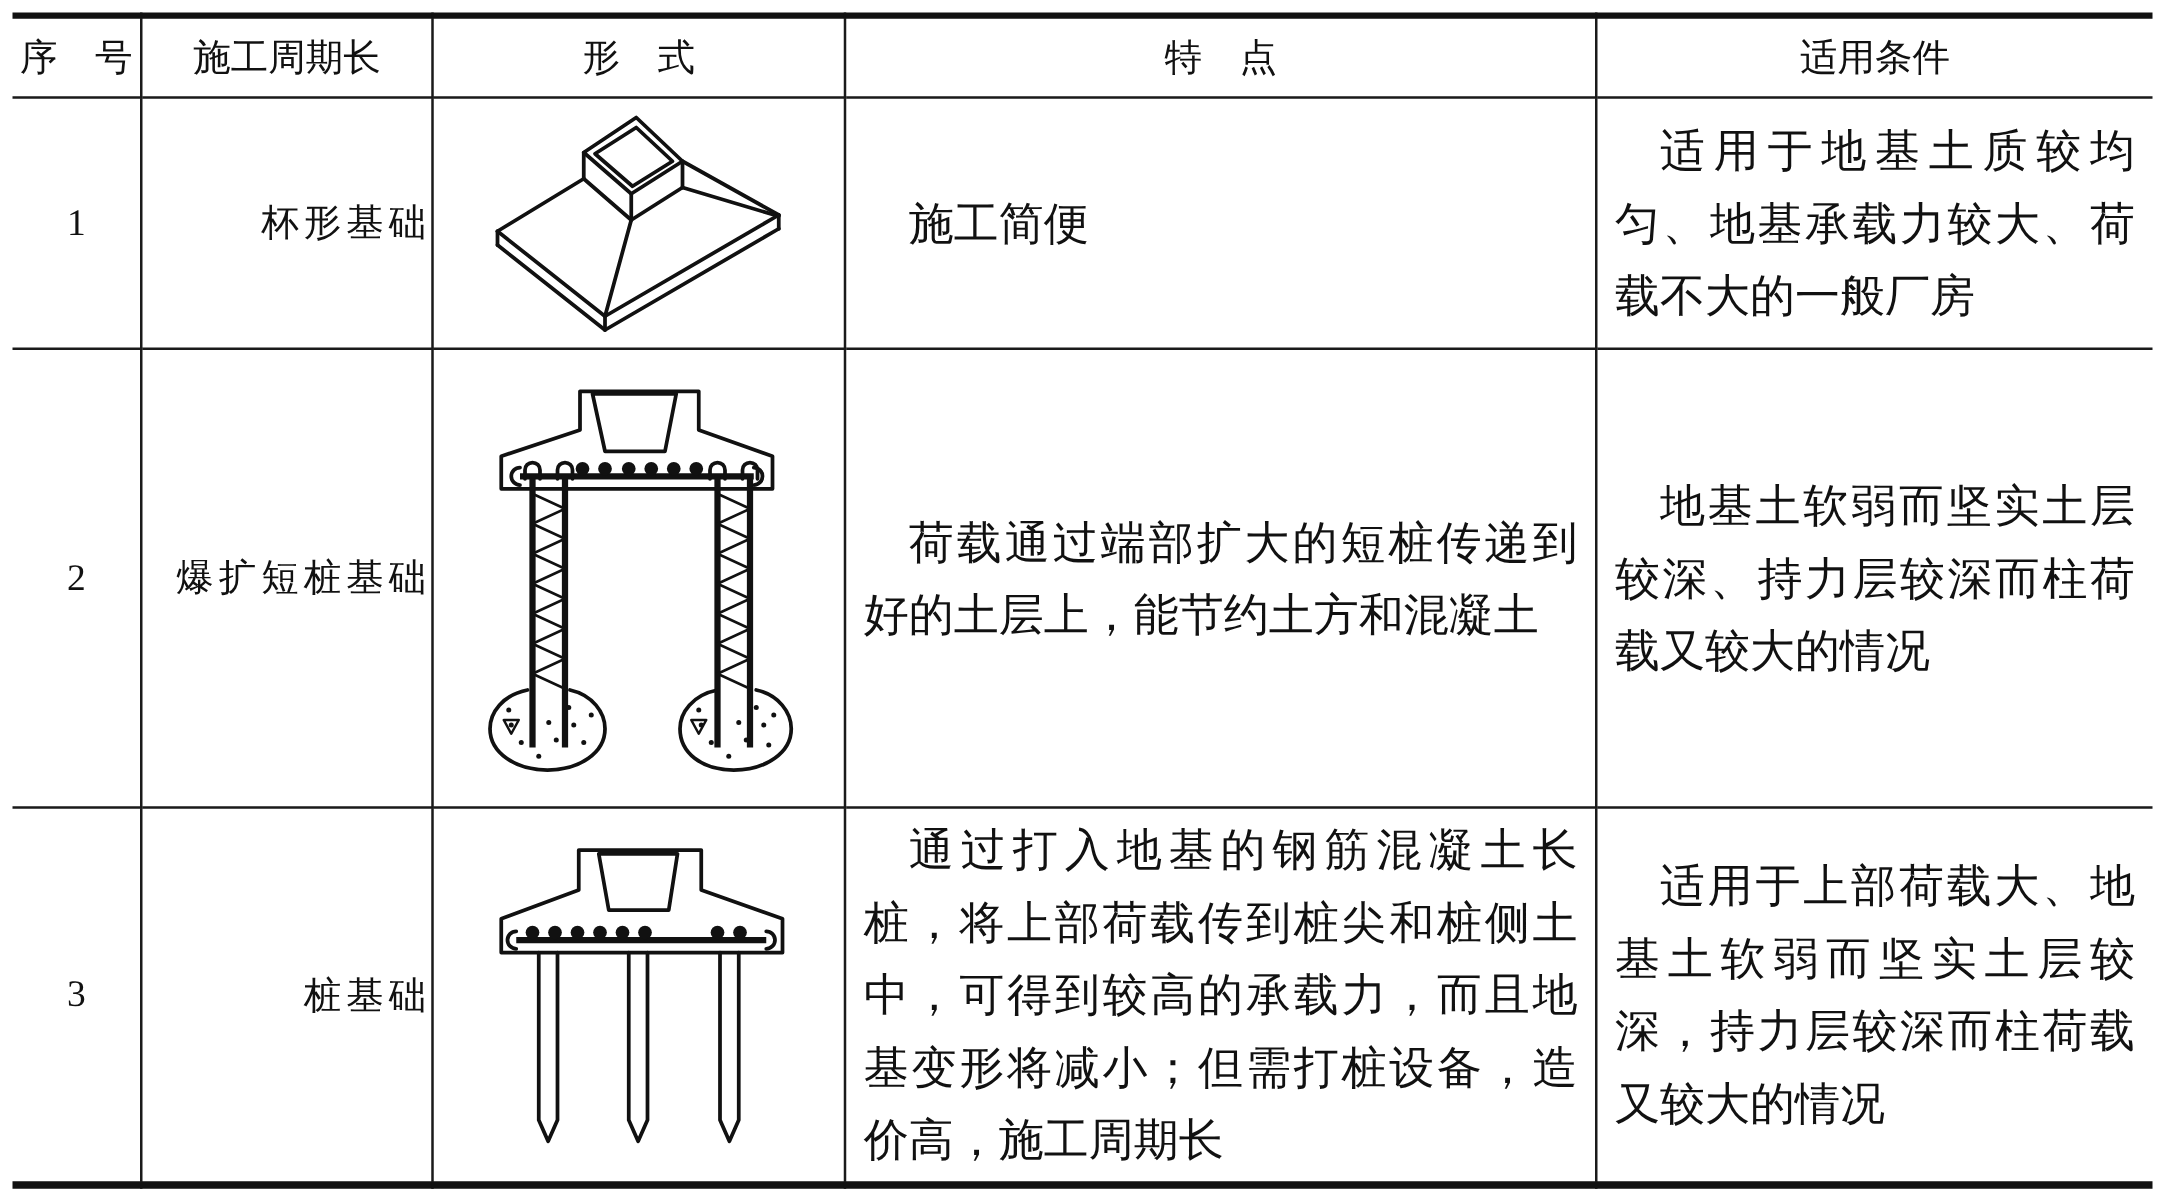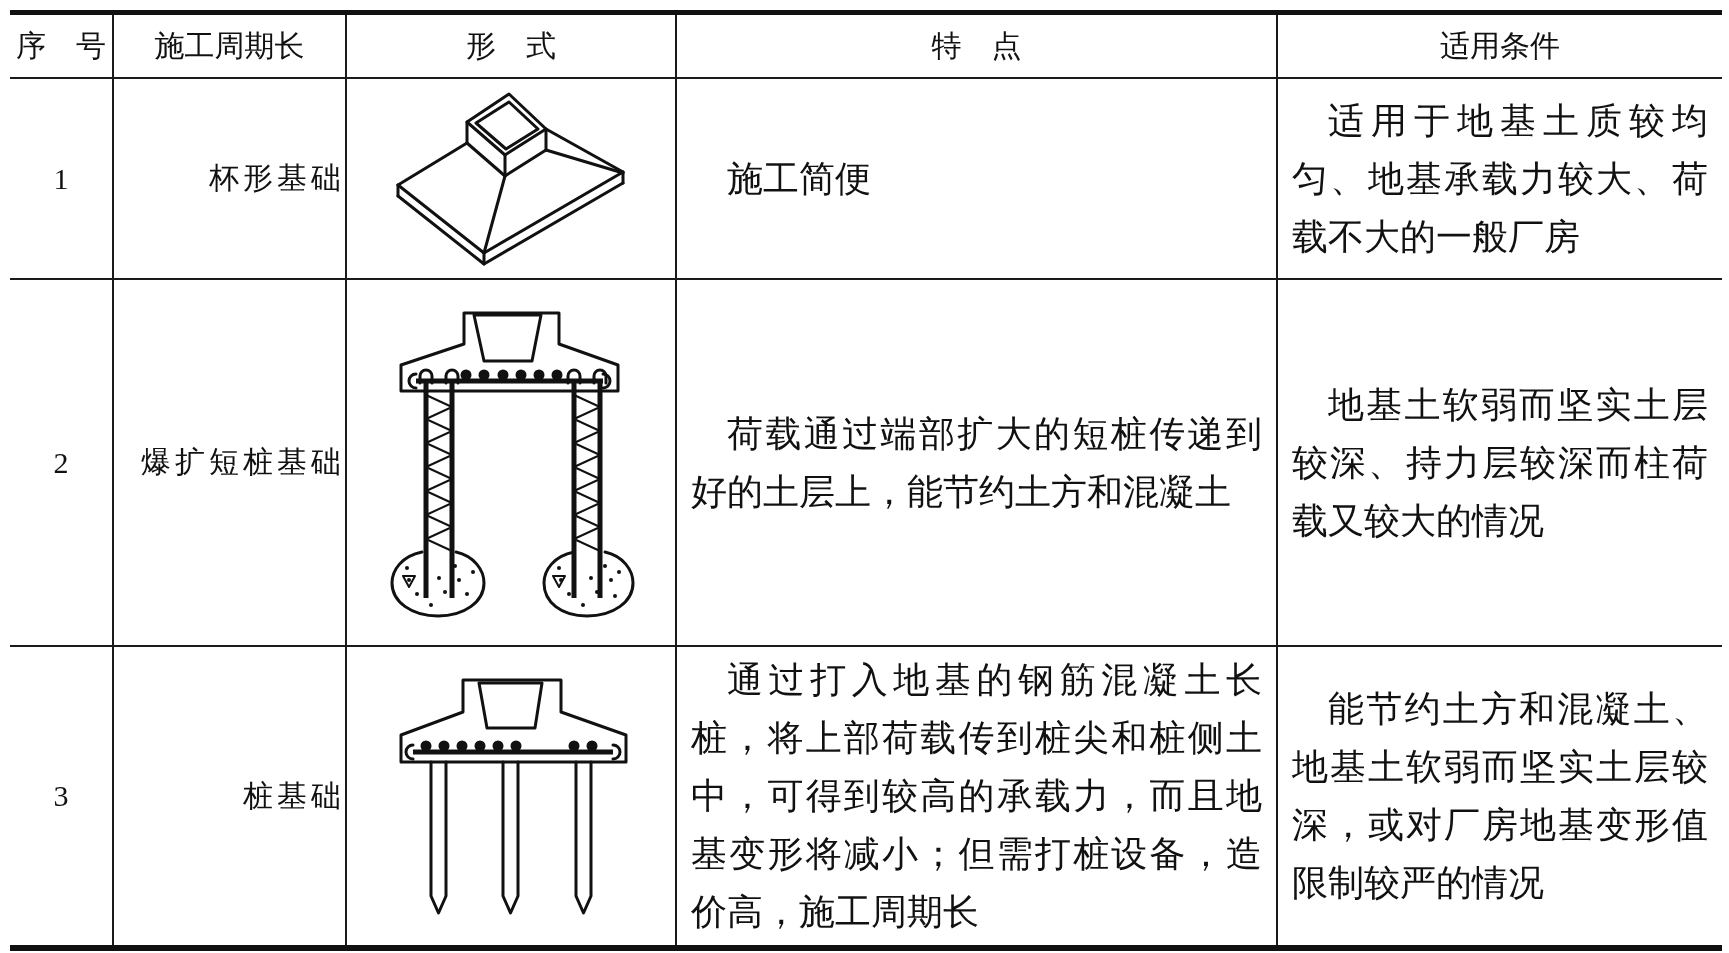--- a/index.html
+++ b/index.html
@@ -216,18 +216,18 @@
 
           <path class="ink" d="M84,115 L84,249 L91.5,266 L99,249 L99,115"></path>
           <path class="ink" d="M156,115 L156,249 L163.5,266 L171,249 L171,115"></path>
           <path class="ink" d="M229,115 L229,249 L236.5,266 L244,249 L244,115"></path>
         </svg>
       </td>
       <td class="text-cell">
         <p>通过打入地基的钢筋混凝土长桩，将上部荷载传到桩尖和桩侧土中，可得到较高的承载力，而且地基变形将减小；但需打桩设备，造价高，施工周期长</p>
       </td>
       <td class="text-cell">
-        <p>能节约土方和混凝土、地基土软弱而坚实土层较深，或对厂房地基变形值限制较严的情况</p>
+        <p>适用于上部荷载大、地基土软弱而坚实土层较深，持力层较深而柱荷载又较大的情况</p>
       </td>
     </tr>
   </tbody>
     </table>
 </div>
 
 </body></html>

